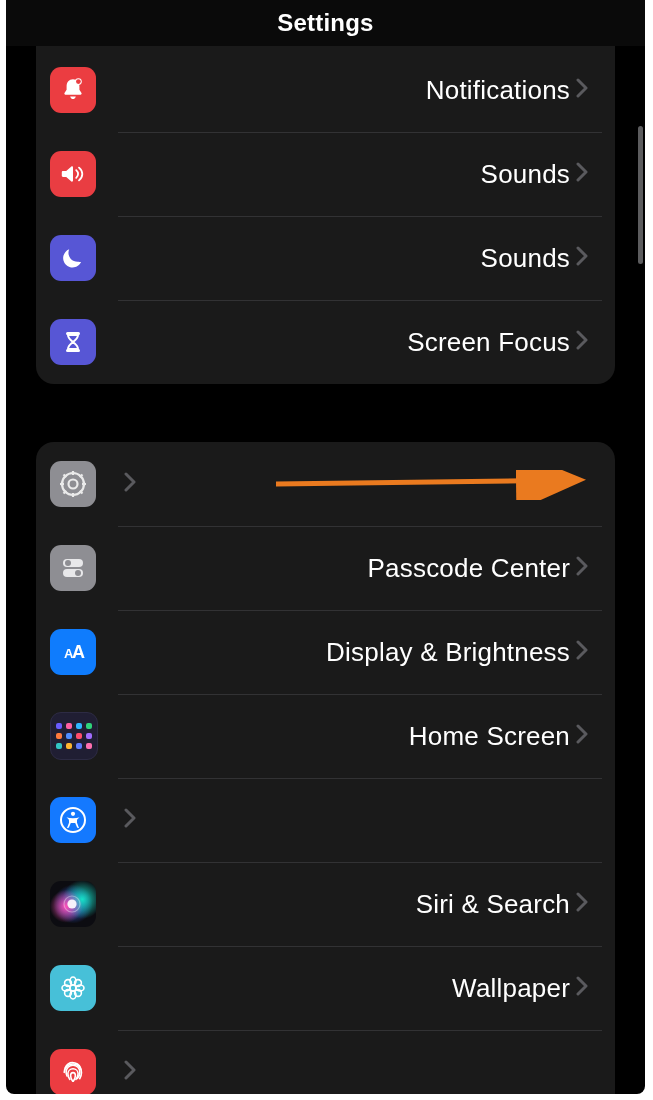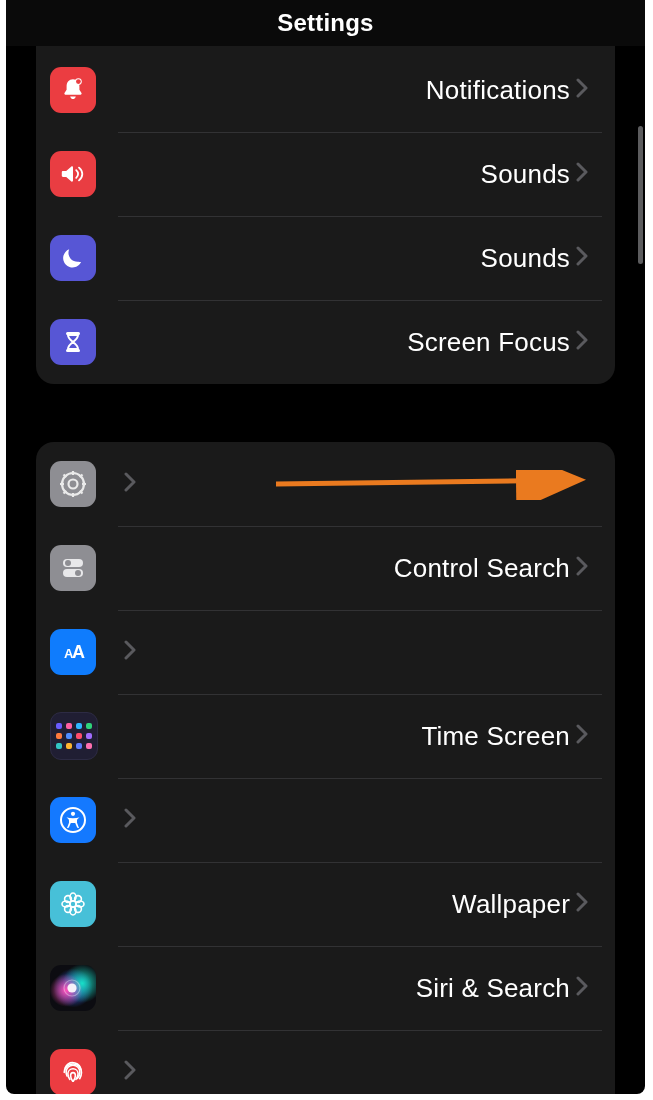--- a/index.html
+++ b/index.html
@@ -219,35 +219,36 @@
 
       <div class="row">
         <div class="icon bg-gray2">
           <svg width="30" height="30" viewBox="0 0 30 30" fill="none">
             <rect x="5" y="6" width="20" height="8" rx="4" fill="#e8e8ea"></rect>
             <circle cx="10" cy="10" r="3" fill="#8e8e93"></circle>
             <rect x="5" y="16" width="20" height="8" rx="4" fill="#e8e8ea"></rect>
             <circle cx="20" cy="20" r="3" fill="#8e8e93"></circle>
           </svg>
         </div>
-        <div class="label">Control Search</div>
+        <div class="label">Passcode Center</div>
         <div class="chev">
           <svg width="12" height="20" viewBox="0 0 12 20">
               <path d="M2 2l8 8-8 8" stroke="#5a5a5e" stroke-width="3" fill="none" stroke-linecap="round" stroke-linejoin="round"></path>
             </svg>
         </div>
       </div>
 
       <div class="row">
         <div class="icon bg-blue">
           <svg width="30" height="30" viewBox="0 0 30 30">
             <text x="6" y="21" font-family="Helvetica,Arial" font-size="13" font-weight="600" fill="#fff">A</text>
             <text x="14" y="21" font-family="Helvetica,Arial" font-size="18" font-weight="600" fill="#fff">A</text>
           </svg>
         </div>
+        <div class="label">Display &amp; Brightness</div>
         <div class="chev">
           <svg width="12" height="20" viewBox="0 0 12 20">
               <path d="M2 2l8 8-8 8" stroke="#5a5a5e" stroke-width="3" fill="none" stroke-linecap="round" stroke-linejoin="round"></path>
             </svg>
         </div>
       </div>
 
       <div class="row">
         <div class="icon bg-dark">
           <div class="dots">
@@ -258,36 +259,51 @@
             <span style="background:#ff7a3d"></span>
               <span style="background:#4e8dff"></span>
               <span style="background:#ff4d6b"></span>
               <span style="background:#a06cff"></span>
             <span style="background:#32c4c4"></span>
               <span style="background:#ffb52f"></span>
               <span style="background:#5e7bff"></span>
               <span style="background:#ff6fb0"></span>
           </div>
         </div>
-        <div class="label">Time Screen</div>
+        <div class="label">Home Screen</div>
         <div class="chev">
           <svg width="12" height="20" viewBox="0 0 12 20">
               <path d="M2 2l8 8-8 8" stroke="#5a5a5e" stroke-width="3" fill="none" stroke-linecap="round" stroke-linejoin="round"></path>
             </svg>
         </div>
       </div>
 
       <div class="row">
         <div class="icon bg-blue2">
           <svg width="30" height="30" viewBox="0 0 30 30" fill="none">
             <circle cx="15" cy="15" r="12" stroke="#fff" stroke-width="2" fill="none"></circle>
             <circle cx="15" cy="8.8" r="2.1" fill="#fff"></circle>
             <path d="M8 12.2c2.4.8 4.7 1.1 7 1.1s4.6-.3 7-1.1c0 0-3 1.6-3 3.2v2.4l2 5.1c0 0-1.6.4-2-.6l-1.8-4.2h-4.4l-1.8 4.2c-.4 1-2 .6-2 .6l2-5.1v-2.4c0-1.6-3-3.2-3-3.2Z" fill="#fff"></path>
           </svg>
         </div>
+        <div class="chev">
+          <svg width="12" height="20" viewBox="0 0 12 20">
+              <path d="M2 2l8 8-8 8" stroke="#5a5a5e" stroke-width="3" fill="none" stroke-linecap="round" stroke-linejoin="round"></path>
+            </svg>
+        </div>
+      </div>
+
+      <div class="row">
+        <div class="icon bg-siri">
+          <svg width="30" height="30" viewBox="0 0 30 30" fill="none" style="mix-blend-mode:screen">
+            <circle cx="14" cy="15" r="4.6" fill="#ffffff" opacity=".9"></circle>
+            <circle cx="14" cy="15" r="8" stroke="#ffffff" stroke-width="1.2" opacity=".35" fill="none"></circle>
+          </svg>
+        </div>
+        <div class="label">Siri &amp; Search</div>
         <div class="chev">
           <svg width="12" height="20" viewBox="0 0 12 20">
               <path d="M2 2l8 8-8 8" stroke="#5a5a5e" stroke-width="3" fill="none" stroke-linecap="round" stroke-linejoin="round"></path>
             </svg>
         </div>
       </div>
 
       <div class="row">
         <div class="icon bg-teal">
           <svg width="30" height="30" viewBox="0 0 30 30" fill="none">
@@ -306,35 +322,20 @@
         </div>
         <div class="label">Wallpaper</div>
         <div class="chev">
           <svg width="12" height="20" viewBox="0 0 12 20">
               <path d="M2 2l8 8-8 8" stroke="#5a5a5e" stroke-width="3" fill="none" stroke-linecap="round" stroke-linejoin="round"></path>
             </svg>
         </div>
       </div>
 
       <div class="row">
-        <div class="icon bg-siri">
-          <svg width="30" height="30" viewBox="0 0 30 30" fill="none" style="mix-blend-mode:screen">
-            <circle cx="14" cy="15" r="4.6" fill="#ffffff" opacity=".9"></circle>
-            <circle cx="14" cy="15" r="8" stroke="#ffffff" stroke-width="1.2" opacity=".35" fill="none"></circle>
-          </svg>
-        </div>
-        <div class="label">Siri &amp; Search</div>
-        <div class="chev">
-          <svg width="12" height="20" viewBox="0 0 12 20">
-              <path d="M2 2l8 8-8 8" stroke="#5a5a5e" stroke-width="3" fill="none" stroke-linecap="round" stroke-linejoin="round"></path>
-            </svg>
-        </div>
-      </div>
-
-      <div class="row">
         <div class="icon bg-touchid">
           <svg width="30" height="30" viewBox="0 0 30 30" fill="none">
             <g stroke="#fff" stroke-width="1.6" stroke-linecap="round" fill="none">
               <path d="M7 11c2-4 6-6 10-5 3 .8 5.6 3.3 6 7"></path>
               <path d="M6.2 15.4c.2-5 4-8.4 8.8-8.4 4.7 0 8.5 3.6 8.5 8.6 0 2.4-.7 4.4-1.8 6.1"></path>
               <path d="M9 19c-.6-1.3-.9-2.6-.9-4 0-3.8 3-6.7 6.9-6.7s6.9 2.9 6.9 6.7c0 2.6-1 4.7-2.5 6.4"></path>
               <path d="M11.8 22.4c-1.2-1.6-1.9-3.6-1.9-5.6 0-2.9 2.3-5 5.1-5s5.1 2.1 5.1 5c0 2.3-.9 4.1-2.2 5.7"></path>
               <path d="M14.7 24.2c-1.3-1.5-2.1-3.5-2.1-5.6 0-1.7 1.1-3 2.4-3s2.4 1.3 2.4 3c0 2.2-.9 4-2.1 5.6"></path>
             </g>
           </svg>

